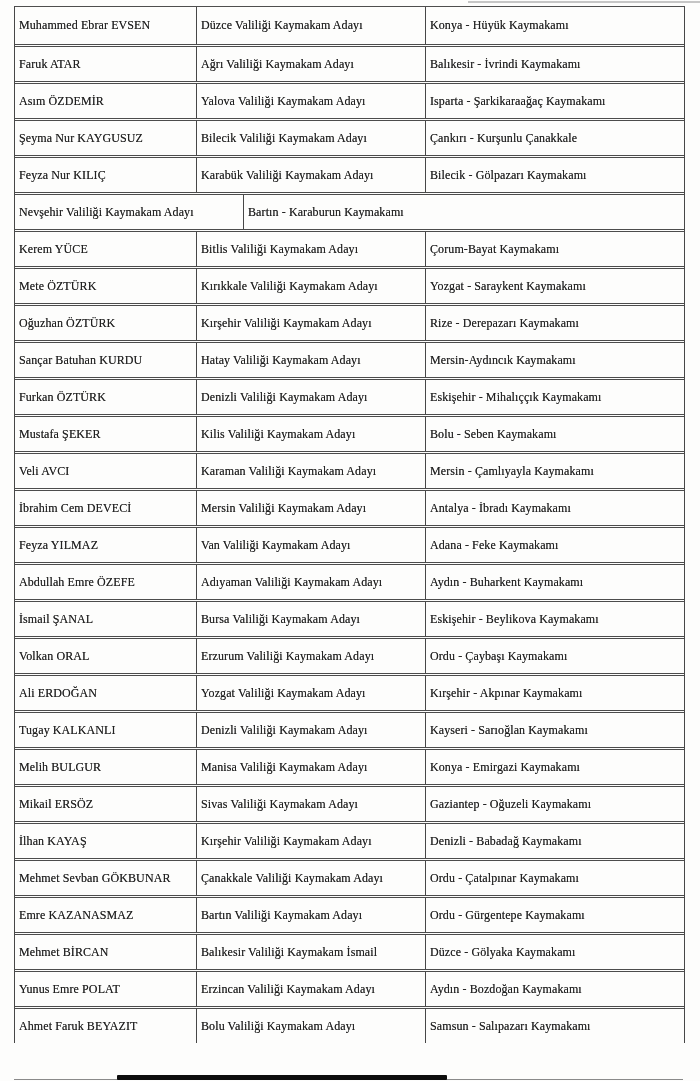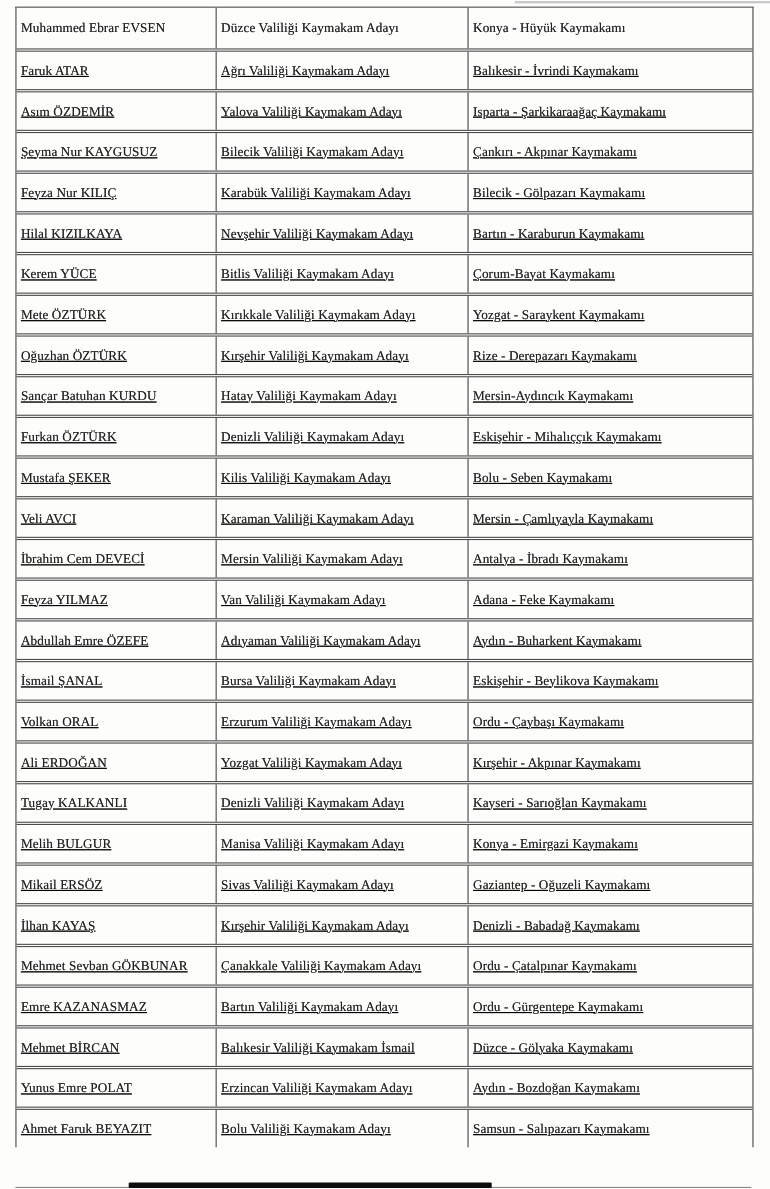--- a/index.html
+++ b/index.html
@@ -26,21 +26,20 @@
     border-right:1px solid #474747;
     background:transparent;
   }
   .row{
     display:flex;
     height:37px;
     box-sizing:border-box;
   }
   .row:not(:first-child){
     border-top:3px double #4c4c4c;
-    text-decoration:underline;
   }
   .cell{
     box-sizing:border-box;
     display:flex;
     align-items:center;
     padding:0 4px;
     font-size:12px;
     line-height:13px;
     color:#222;
     letter-spacing:0.1px;
@@ -105,38 +104,35 @@
         </div>
       </div>
       <div class="row">
         <div class="cell c1">
           <span>Şeyma Nur KAYGUSUZ</span>
         </div>
         <div class="cell c2">
           <span>Bilecik Valiliği Kaymakam Adayı</span>
         </div>
         <div class="cell c3">
-          <span>Çankırı - Akpınar Kaymakamı</span>
+          <span>Çankırı - Kurşunlu Çanakkale</span>
         </div>
       </div>
       <div class="row">
         <div class="cell c1">
           <span>Feyza Nur KILIÇ</span>
         </div>
         <div class="cell c2">
           <span>Karabük Valiliği Kaymakam Adayı</span>
         </div>
         <div class="cell c3">
           <span>Bilecik - Gölpazarı Kaymakamı</span>
         </div>
       </div>
       <div class="row">
-        <div class="cell c1">
-          <span>Hilal KIZILKAYA</span>
-        </div>
         <div class="cell c2">
           <span>Nevşehir Valiliği Kaymakam Adayı</span>
         </div>
         <div class="cell c3">
           <span>Bartın - Karaburun Kaymakamı</span>
         </div>
       </div>
       <div class="row">
         <div class="cell c1">
           <span>Kerem YÜCE</span>

